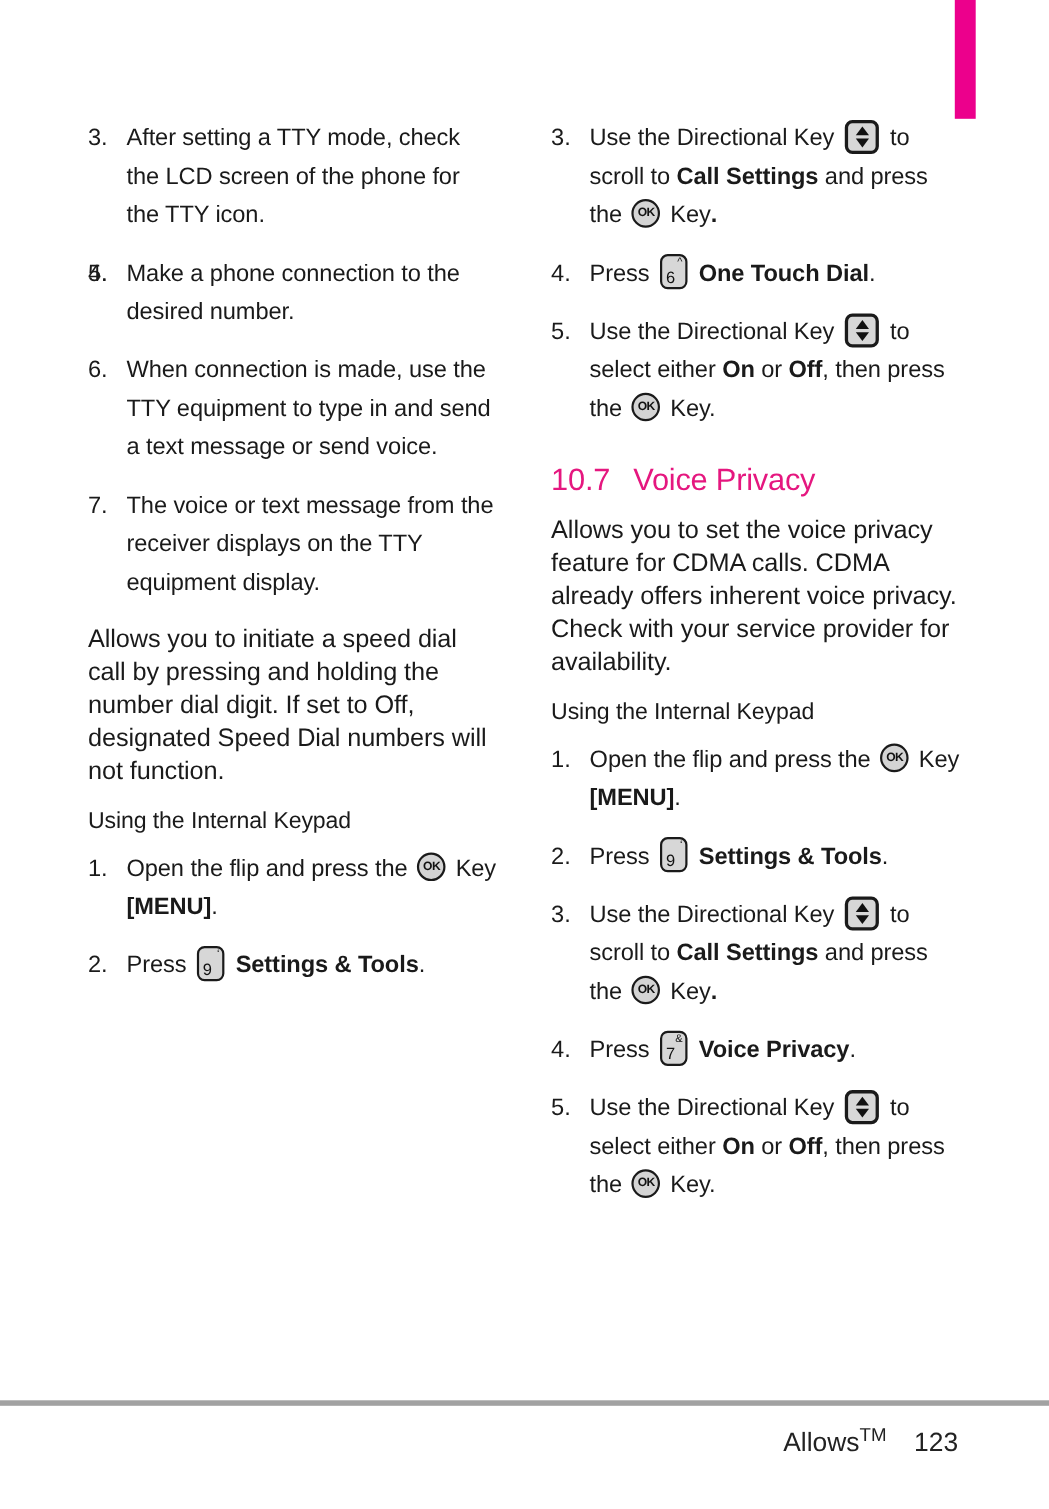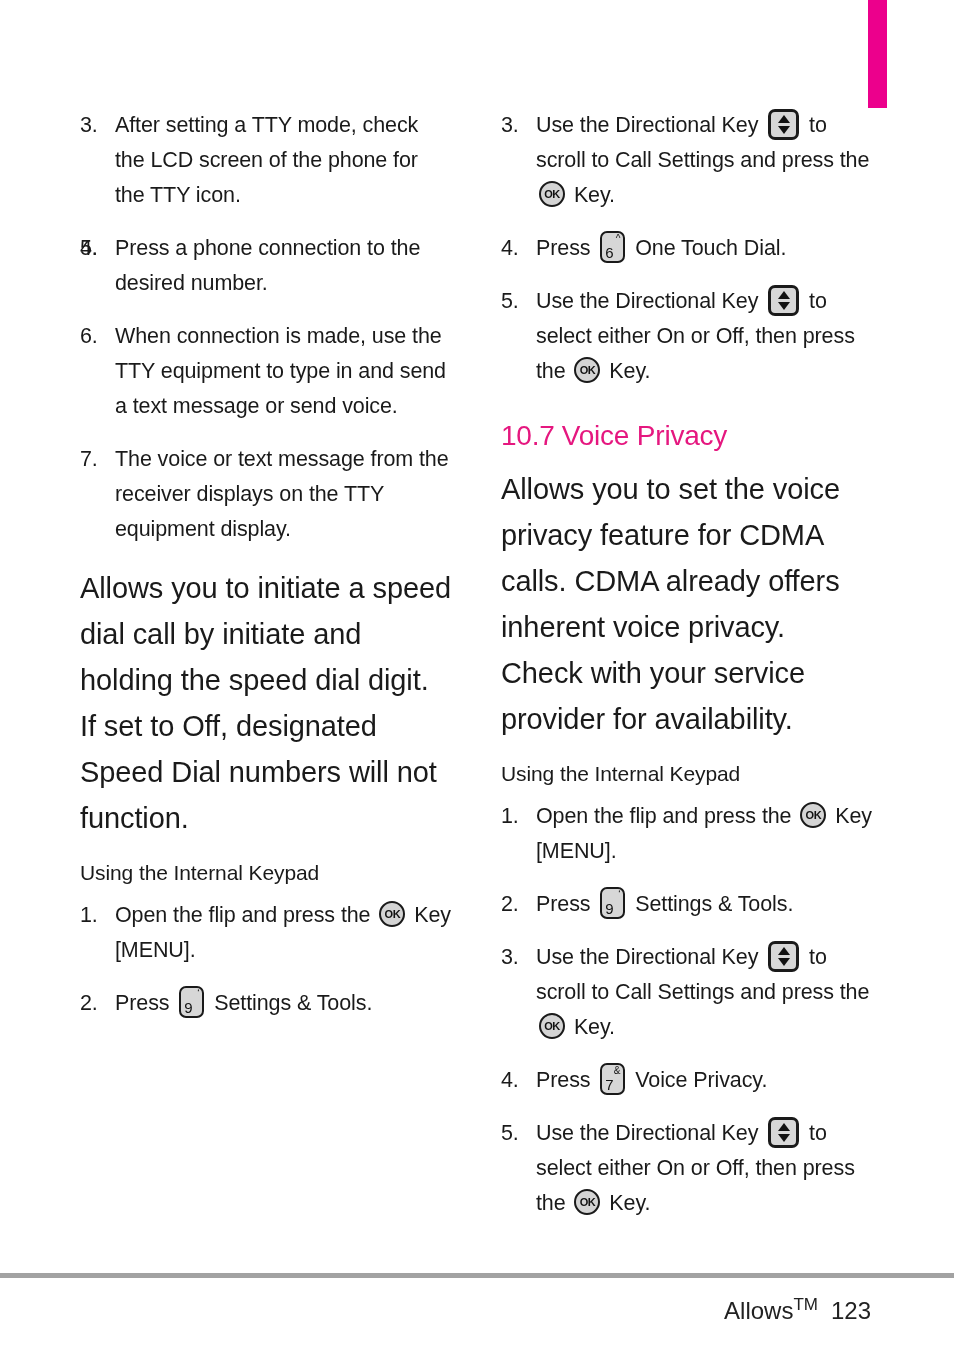--- a/index.html
+++ b/index.html
@@ -44,25 +44,25 @@
 
   
   .section-heading {
     color: #e5177f;
     font-size: 28px;
     font-weight: 400;
     letter-spacing: -0.2px;
     margin: 30px 0 14px 0;
     line-height: 1.18;
   }
-  .section-heading .num { margin-right: 7px; }
+  .section-heading .num { margin-right: 21px; }
 
   .body-para {
-    font-size: 29px;
-    line-height: 46px;
+    font-size: 23px;
+    line-height: 30px;
     margin: 0 0 14px 0;
     letter-spacing: -0.1px;
   }
 
   .sub-heading {
     font-size: 21px;
     font-weight: normal;
     line-height: 31px;
     margin: 16px 0 10px 0;
     letter-spacing: -0.1px;
@@ -84,21 +84,21 @@
   }
   .step .marker {
     position: absolute;
     left: 0;
     top: 0;
     width: 30px;
     text-align: left;
     font-size: 21.5px;
     line-height: 35px;
   }
-  .step b { font-weight: normal; }
+  .step b { font-weight: bold; }
 
   
   .icon-ok {
     display: inline-block;
     width: 26px;
     height: 26px;
     border-radius: 50%;
     background: #d4d4d4;
     border: 2.5px solid #1a1a1a;
     box-sizing: border-box;
@@ -197,21 +197,21 @@
     font-size: 24px;
     line-height: 30px;
     color: #222;
     letter-spacing: 0px;
     white-space: nowrap;
   }
   .footer-text .tm {
     font-size: 17px;
     vertical-align: super;
   }
-  .footer-text .pageno { margin-left: 13px; }
+  .footer-text .pageno { margin-left: 25px; }
 </style>
 </head>
 <body>
 
 <div class="tab-marker"></div>
 
 <div class="page">
 
   <div class="column col-left">
 
@@ -221,37 +221,37 @@
         <span class="marker">3.</span>
         <span>After setting a TTY mode, check the LCD screen of the phone for the TTY icon.</span>
       </li>
 
       <li class="step">
         <span class="marker">4.</span>
       </li>
 
       <li class="step">
         <span class="marker">5.</span>
-        <span>Press a phone connection to the desired number.</span>
+        <span>Make a phone connection to the desired number.</span>
       </li>
 
       <li class="step">
         <span class="marker">6.</span>
         <span>When connection is made, use the TTY equipment to type in and send a text message or send voice.</span>
       </li>
 
       <li class="step">
         <span class="marker">7.</span>
         <span>The voice or text message from the receiver displays on the TTY equipment display.</span>
       </li>
 
     </ol>
 
 
-    <p class="body-para">Allows you to initiate a speed dial call by initiate and holding the speed dial digit. If set to Off, designated Speed Dial numbers will not function.</p>
+    <p class="body-para">Allows you to initiate a speed dial call by pressing and holding the number dial digit. If set to Off, designated Speed Dial numbers will not function.</p>
 
     <h3 class="sub-heading">Using the Internal Keypad</h3>
 
     <ol class="steps">
 
       <li class="step">
         <span class="marker">1.</span><span>Open the flip and press the</span>
         <span class="icon-ok"></span>
         <span>Key</span>
         <b>[MENU]</b><span>.</span>

